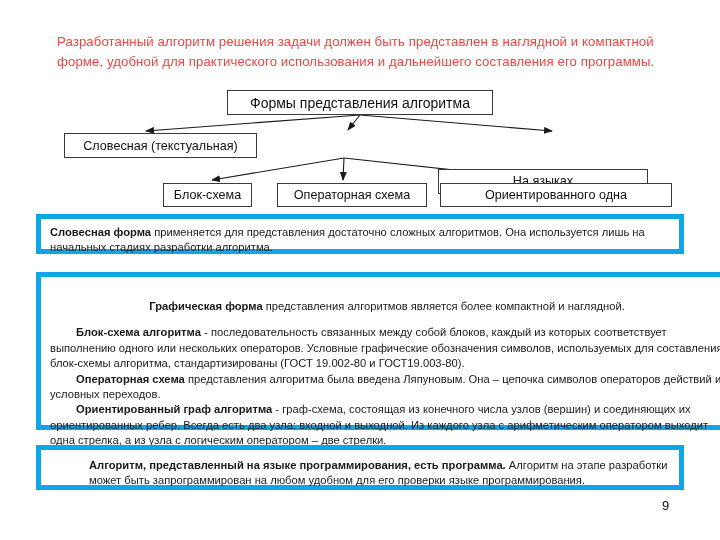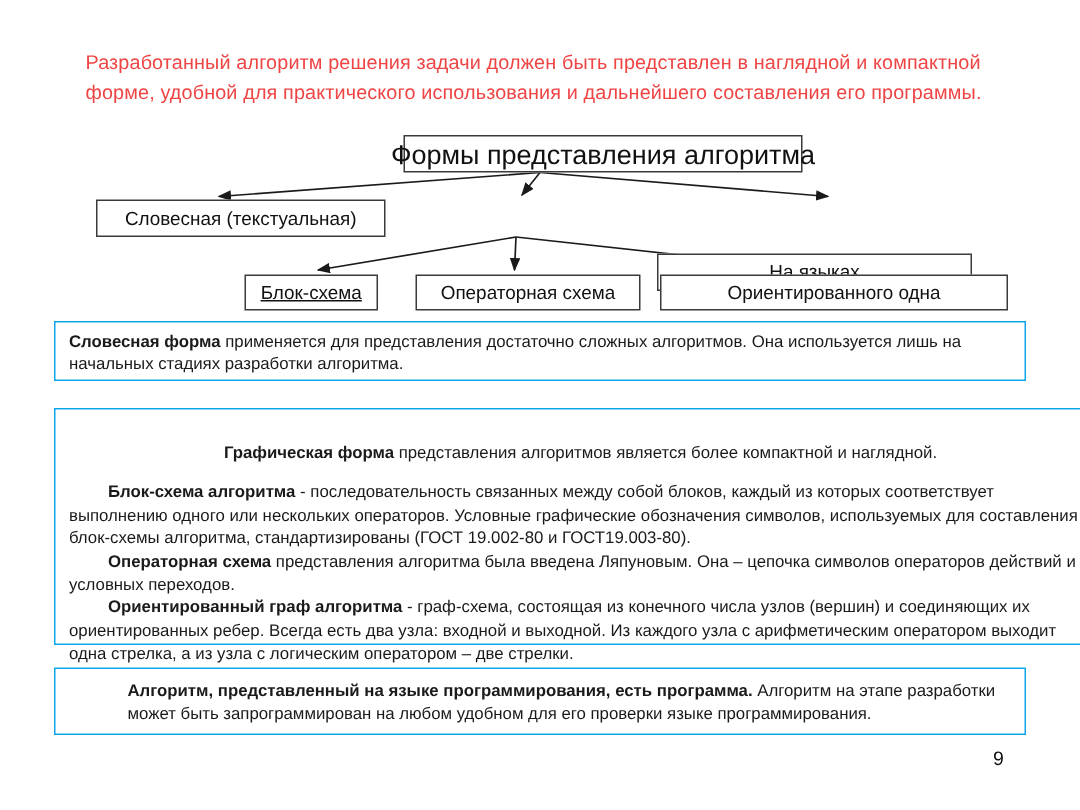--- a/index.html
+++ b/index.html
@@ -50,48 +50,48 @@
     font-size: 12.6px;
     line-height: 14px;
     color: #111111;
     text-align: center;
     display: flex;
     align-items: center;
     justify-content: center;
     z-index: 3;
     white-space: nowrap;
   }
-  #node-root      { left: 227px; top: 90px;  width: 266px; height: 25px; font-size: 18px; margin-left: 42px; }
+  #node-root      { left: 227px; top: 90px;  width: 266px; height: 25px; font-size: 14px; }
   #node-verbal    { left: 64px;  top: 133px; width: 193px; height: 25px; }
   #node-graphic   { left: 300px; top: 133px; width: 96px;  height: 25px; }
   #node-lang      { left: 438px; top: 133px; width: 210px; height: 25px; align-items: flex-start; padding-top: 4px; margin-top: 36px;}
   #node-lang .lang-overflow {
     position: absolute;
     left: 0; right: 0;
     top: 22px;
     text-align: center;
     background: transparent;
   }
-  #node-flow      { left: 163px; top: 183px; width: 89px;  height: 24px; text-decoration: underline; }
+  #node-flow      { left: 163px; top: 183px; width: 89px;  height: 24px; }
   #node-opscheme  { left: 277px; top: 183px; width: 150px; height: 24px; }
   #node-graph     { left: 440px; top: 183px; width: 232px; height: 24px; }
 
   .arrows {
     position: absolute;
     left: 0; top: 0;
     width: 720px;
     height: 215px;
     z-index: 1;
   }
 
   
   .textbox {
     position: absolute;
     box-sizing: border-box;
-    border: 1px solid #0ea5e9;
+    border: 5px solid #0ea5e9;
     background: #ffffff;
     font-size: 11.2px;
     line-height: 15.4px;
     color: #1a1a1a;
     padding: 6px 9px 6px 9px;
   }
   .textbox p { margin: 0; }
   .textbox b { font-weight: bold; }
   .indent { text-indent: 26px; }
   .center-line { text-align: center; }

